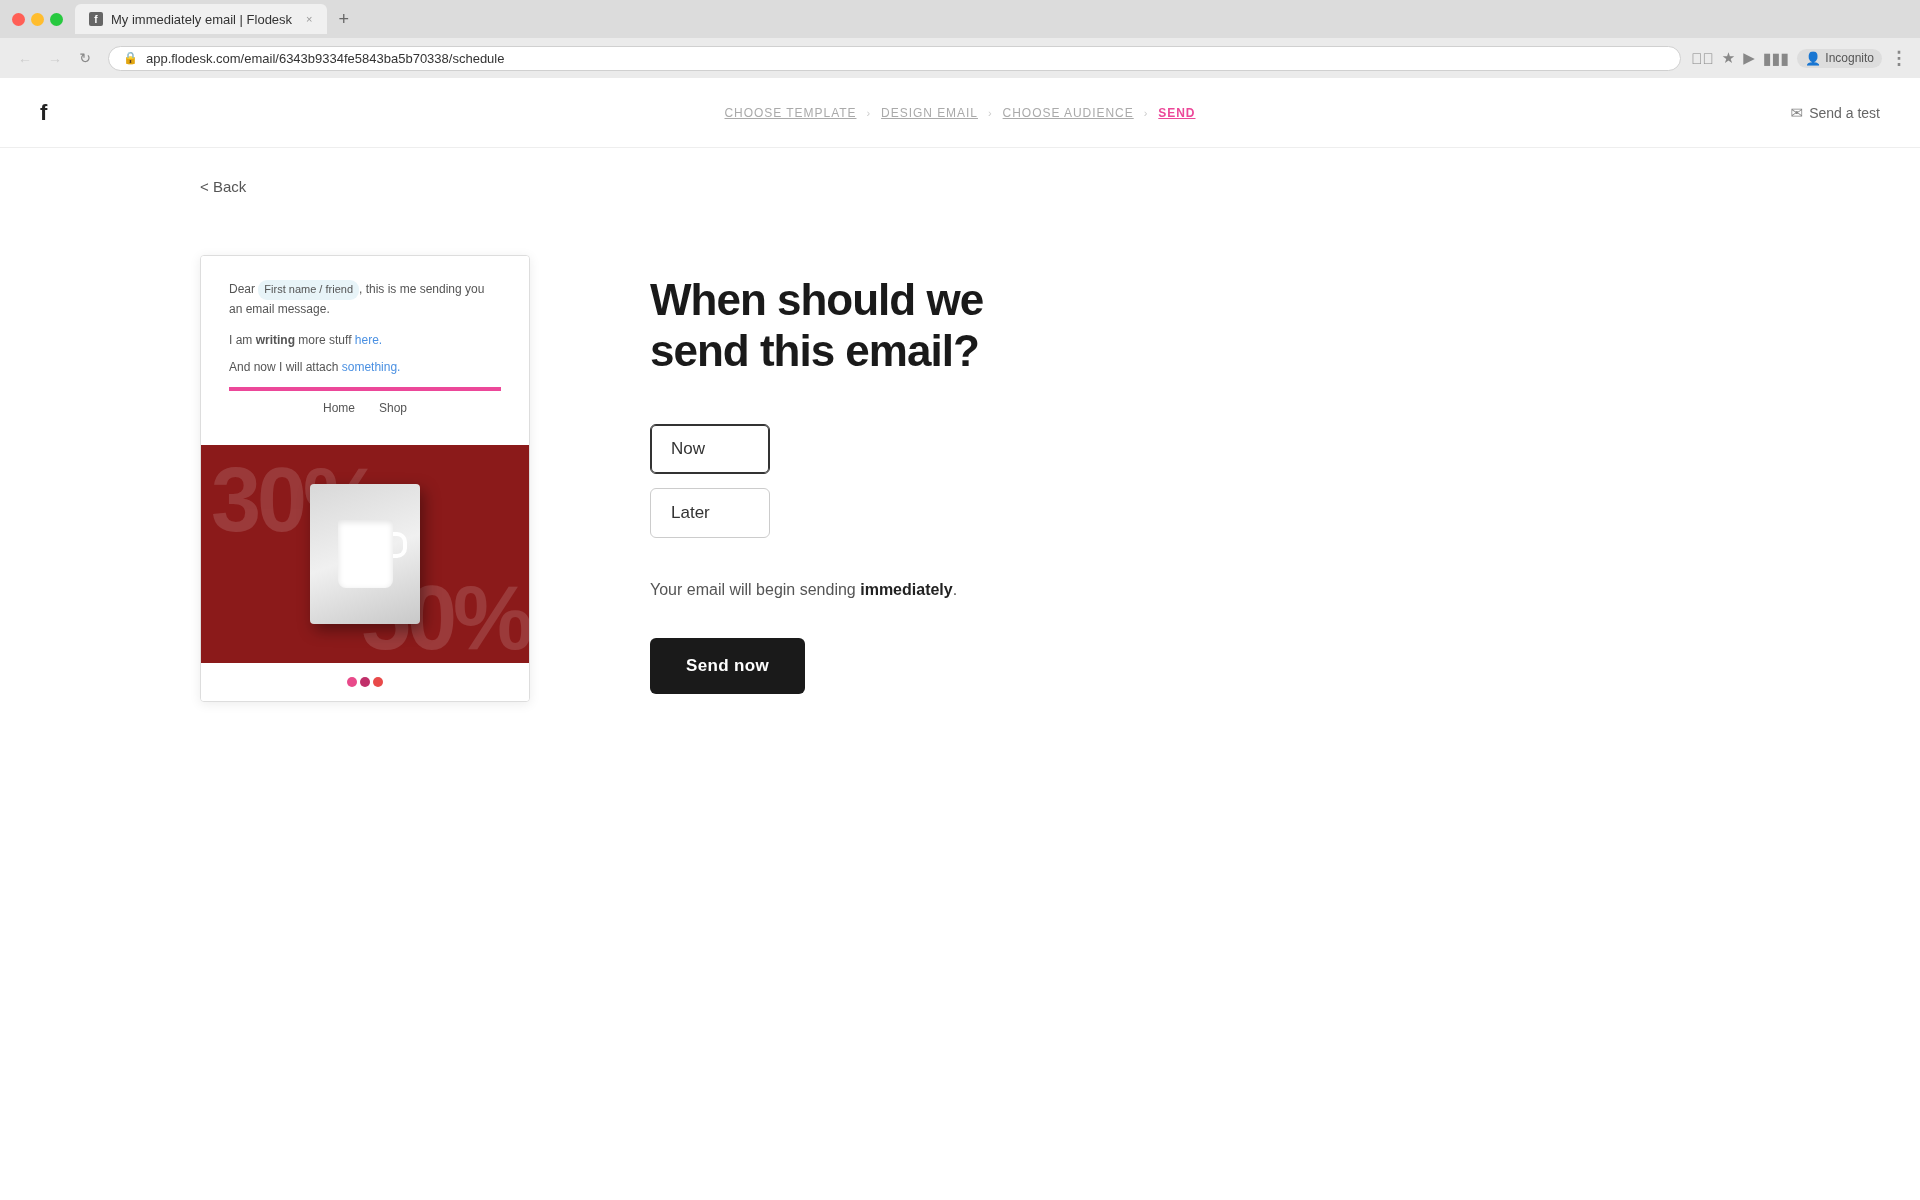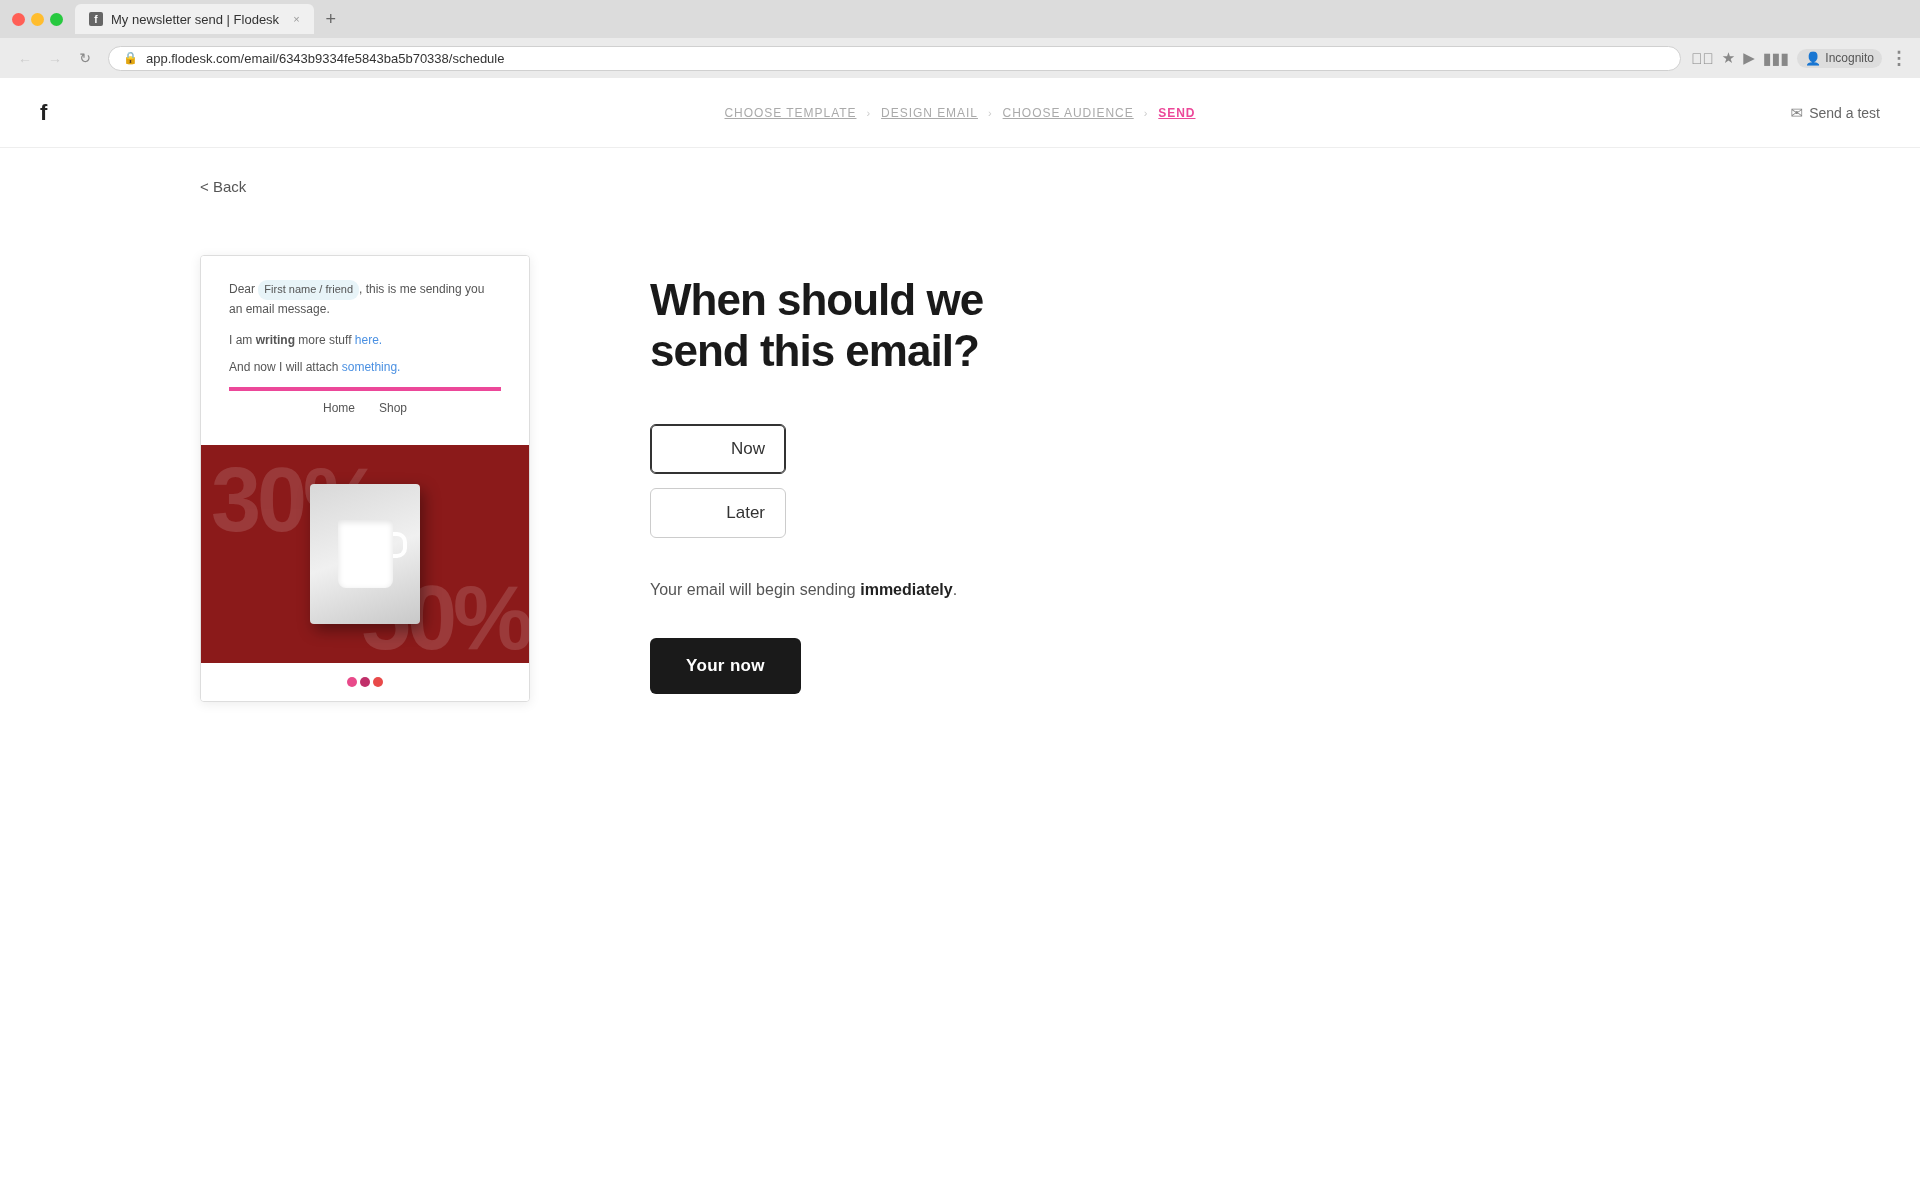--- a/index.html
+++ b/index.html
@@ -360,29 +360,29 @@
     }
 
     .schedule-options {
       display: flex;
       flex-direction: column;
       gap: 14px;
       margin-bottom: 40px;
     }
 
     .schedule-btn {
-      width: 136px;
+      width: 120px;
       padding: 14px 20px;
       border: 1.5px solid #ccc;
       border-radius: 6px;
       background: white;
       font-size: 17px;
       color: #333;
       cursor: pointer;
-      text-align: right;
+      text-align: left;
       transition: border-color 0.2s, box-shadow 0.2s;
       font-family: inherit;
     }
 
     .schedule-btn.selected {
       border-color: #333;
       box-shadow: inset 0 0 0 1px #333;
     }
 
     .send-info {
@@ -417,21 +417,21 @@
 
   <div class="browser-titlebar">
     <div class="traffic-lights">
       <div class="traffic-light red"></div>
       <div class="traffic-light yellow"></div>
       <div class="traffic-light green"></div>
     </div>
     <div class="tab-bar">
       <div class="tab">
         <div class="tab-favicon">f</div>
-        <span>My newsletter send | Flodesk</span>
+        <span>My immediately email | Flodesk</span>
         <span class="tab-close">×</span>
       </div>
       <span class="tab-new">+</span>
     </div>
     <div style="width:30px;"></div>
   </div>
 
   <div class="browser-toolbar">
     <div class="nav-buttons">
       <div class="nav-btn disabled">←</div>
@@ -535,18 +535,18 @@
       <div class="schedule-options">
         <button class="schedule-btn selected">Now</button>
         <button class="schedule-btn">Later</button>
       </div>
 
       <p class="send-info">
         <span>Your email will begin sending</span>
         <strong>immediately</strong><span>.</span>
       </p>
 
-      <button class="send-now-btn">Your now</button>
+      <button class="send-now-btn">Send now</button>
     </div>
 
   </div>
 
 </div>
 
 </body></html>

